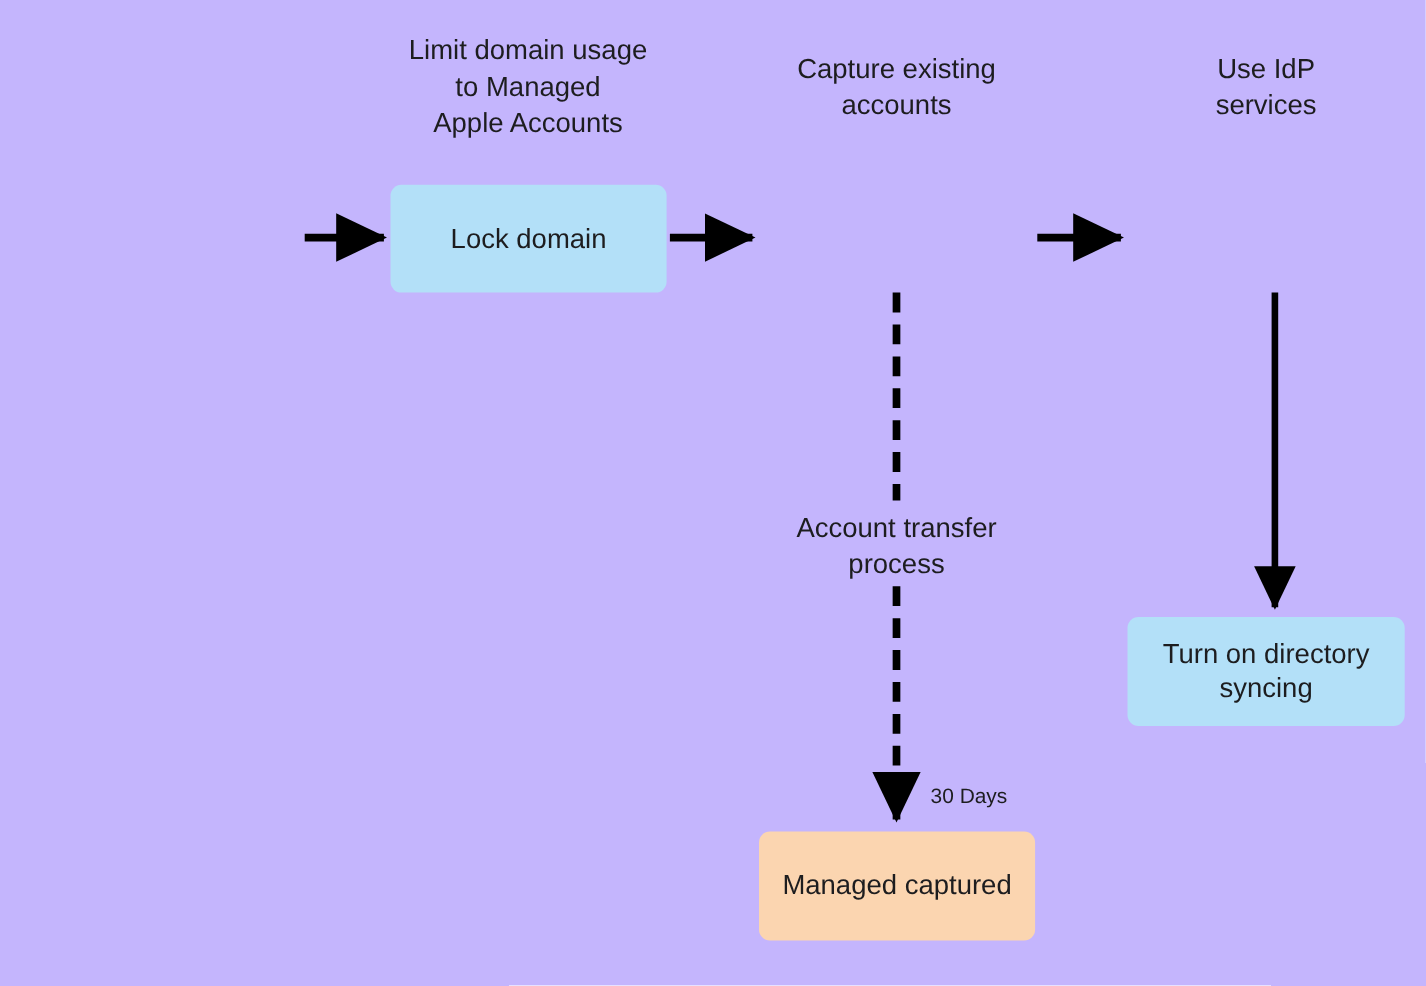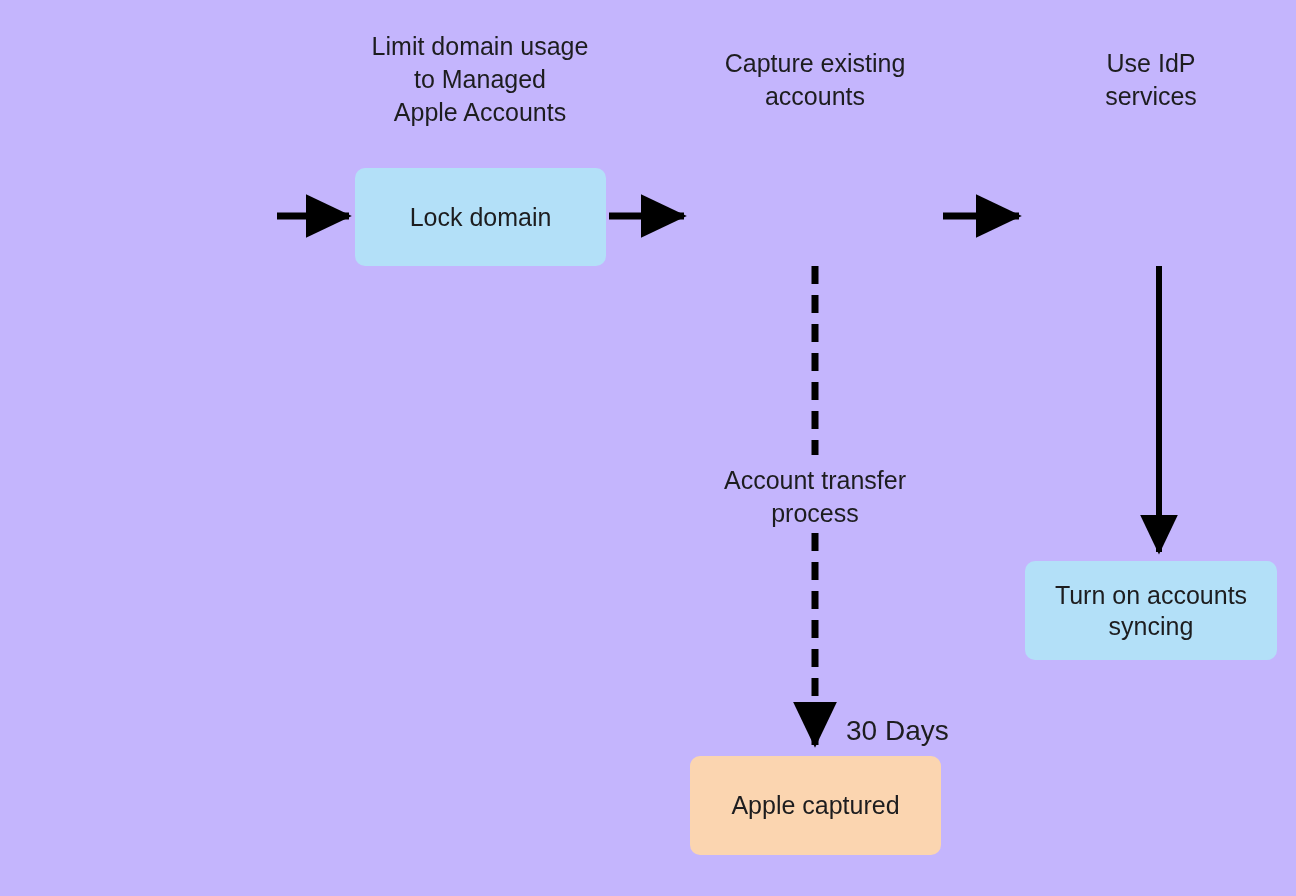--- a/index.html
+++ b/index.html
@@ -36,21 +36,21 @@
   .caption {
     position: absolute;
     text-align: center;
     font-size: 25px;
     line-height: 1.32;
     color: #1d1d1f;
     white-space: pre-line;
   }
   .edge-label {
     position: absolute;
-    font-size: 28px;
+    font-size: 19px;
     line-height: 1.3;
     color: #1d1d1f;
     white-space: nowrap;
   }
   svg.edges {
     position: absolute;
     left: 0;
     top: 0;
     width: 1296px;
     height: 896px;
@@ -104,18 +104,18 @@
   <div class="caption" style="left:690px; top:464px; width:250px;">Account transfer
 process</div>
 
   <div class="edge-label" style="left:846px; top:713px;">30 Days</div>
 
 
   <div class="node" style="left:355px; top:168px; width:251px; height:98px; background:#b3e0f8;">Lock domain</div>
 
 
 
-  <div class="node" style="left:1025px; top:561px; width:252px; height:99px; background:#b3e0f8;">Turn on accounts
+  <div class="node" style="left:1025px; top:561px; width:252px; height:99px; background:#b3e0f8;">Turn on directory
 syncing</div>
 
-  <div class="node" style="left:690px; top:756px; width:251px; height:99px; background:#fbd5b0;">Apple captured</div>
+  <div class="node" style="left:690px; top:756px; width:251px; height:99px; background:#fbd5b0;">Managed captured</div>
 
 </div>
 
 </body></html>

